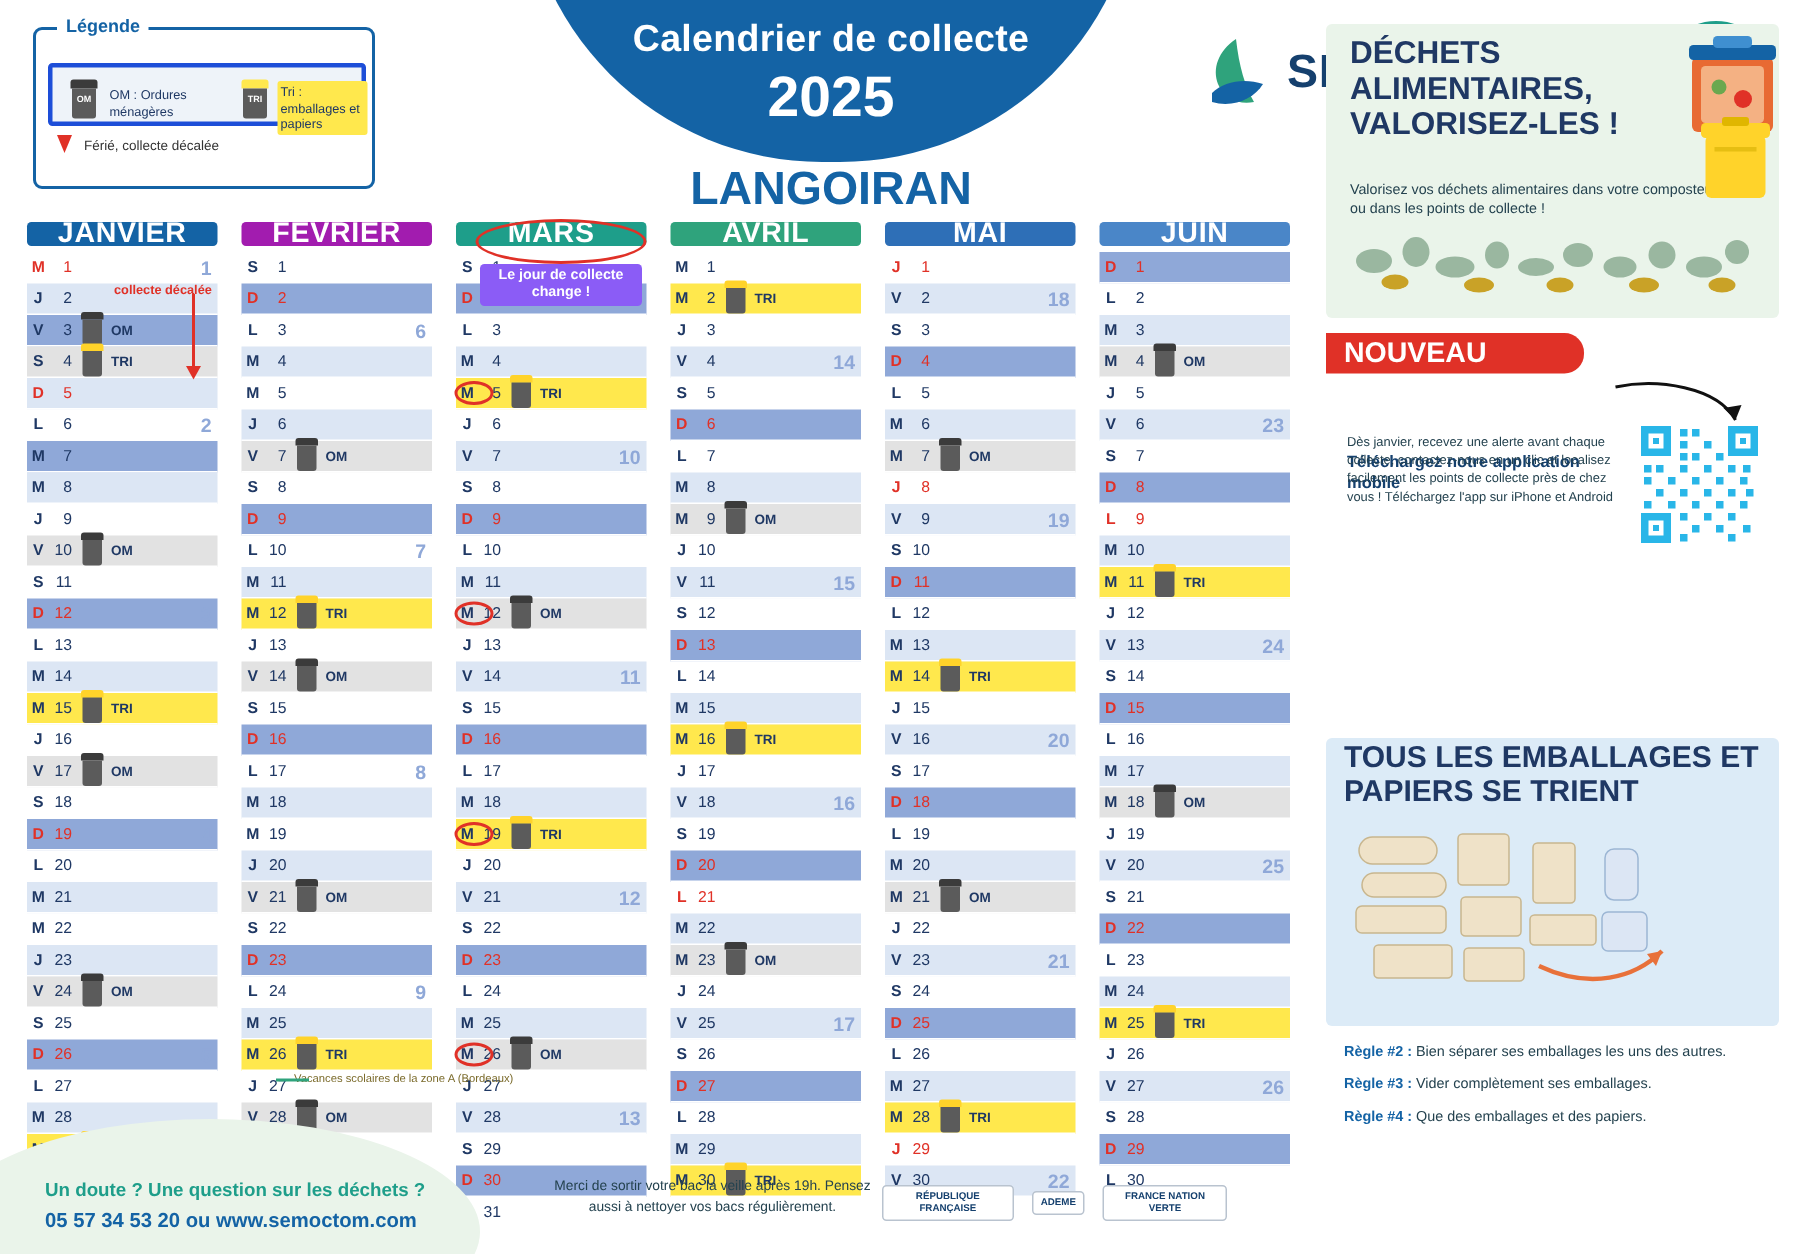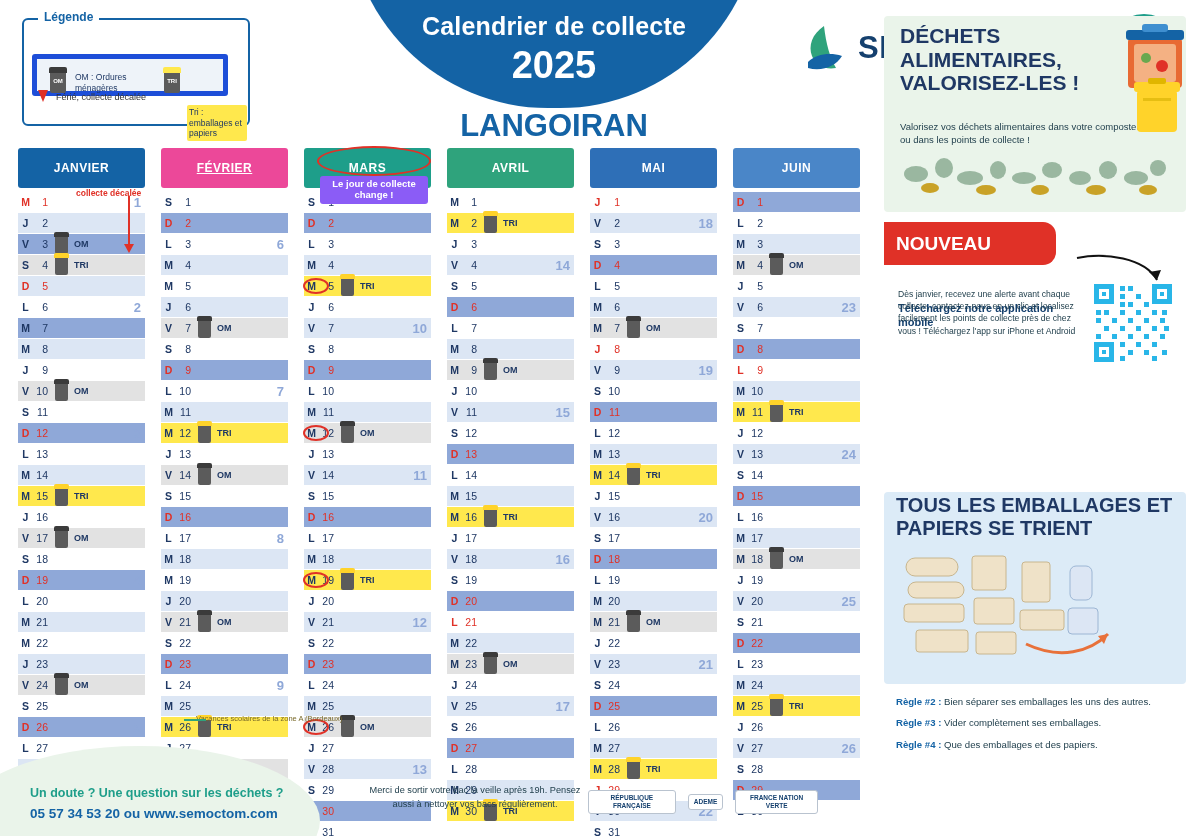--- a/index.html
+++ b/index.html
@@ -47,36 +47,36 @@
 
   
   .legend{
     position:absolute; left:22px; top:18px; width:228px; height:108px;
     border:2px solid #1463a5; border-radius:6px; background:#fff;
   }
   .legend-title{
     position:absolute; left:14px; top:-10px; background:#fff; padding:0 6px;
     font-size:12px; font-weight:bold; color:#1463a5;
   }
-  .legend-row{ position:absolute; left:8px; top:34px; width:196px; height:42px;
-    background:#eef3f9; border:5px solid #1d4ed8; border-radius:3px;}
+  .legend-row{ position:absolute; left:8px; top:22px; width:212px; height:42px;
+    background:#eef3f9; border:3px solid #1d4ed8; border-radius:3px;}
   .lg-chip{ position:absolute; font-size:8.5px; line-height:1.25; }
   .bin{ position:absolute; width:18px; height:26px; }
   .bin .lid{ position:absolute; left:0; top:0; width:18px; height:6px; border-radius:2px 2px 0 0; }
   .bin .body{ position:absolute; left:1px; top:6px; width:16px; height:20px; background:#5b5b5b; border-radius:0 0 2px 2px;}
   .bin .tag{ position:absolute; left:2px; top:11px; width:14px; text-align:center; font-size:6px; color:#fff; font-weight:bold;}
   .legend-ferie{ position:absolute; left:32px; top:72px; font-size:9px; color:#333; }
   .red-arrow{ position:absolute; left:14px; top:70px; width:0; height:0;
     border-left:5px solid transparent; border-right:5px solid transparent; border-top:12px solid #e03127;}
 
   
   .months{ position:absolute; left:18px; top:148px; width:850px; }
   .month{ position:absolute; width:127px; }
   .m-head{
-    height:40px; background:#1463a5; color:#fff; font-weight:bold; font-size:12px;
+    height:16px; background:#1463a5; color:#fff; font-weight:bold; font-size:19px;
     display:flex; align-items:center; justify-content:center; border-radius:3px;
     letter-spacing:.5px;
   }
   .m-head.green{ background:#2fa37c; }
   .m-head.teal{ background:#1e9e8a; }
   .m-head.blue2{ background:#2e6fb7; }
   .m-head.ltblue{ background:#4a86c8; }
   .days{ margin-top:4px; }
   .day{
     position:relative; height:21px; display:flex; align-items:center;
@@ -125,21 +125,21 @@
     position:absolute; left:884px; top:16px; width:302px; height:196px;
     background:#eaf4ea; border-radius:4px;
   }
   .pg-title{ position:absolute; left:900px; top:24px; width:230px; font-size:21px;
     font-weight:bold; color:#1f3864; line-height:1.12;}
   .pg-sub{ position:absolute; left:900px; top:120px; width:250px; font-size:9.5px; color:#24424f; line-height:1.4;}
   .food-icons{ position:absolute; left:900px; top:148px; width:270px; height:50px; }
   .compost-box{ position:absolute; right:14px; top:22px; width:62px; height:72px;}
 
   .nouveau-tag{
-    position:absolute; left:884px; top:222px; width:172px; height:43px;
+    position:absolute; left:884px; top:222px; width:172px; height:27px;
     background:#e03127; color:#fff; font-weight:bold; font-size:19px;
     display:flex; align-items:center; padding-left:12px; border-radius:0 13px 13px 0;
   }
   .nv-title{ position:absolute; left:898px; top:256px; width:180px; font-size:11px; font-weight:bold; color:#15406e; line-height:1.25;margin-top:46px;}
   .nv-body{ position:absolute; left:898px; top:288px; width:182px; font-size:8.6px; color:#24424f; line-height:1.42;}
   .qr{ position:absolute; left:1092px; top:282px; width:82px; height:82px; }
   .nv-arrow{ position:absolute; left:1075px; top:252px; width:90px; height:34px;}
 
   .panel-blue{
     position:absolute; left:884px; top:492px; width:302px; height:192px;
@@ -197,21 +197,21 @@
       <div class="lid" style="background:#3b3b3b;"></div>
       <div class="body"></div>
       <div class="tag">OM</div>
     </div>
     <div class="lg-chip" style="left:38px; top:13px; width:80px;">OM : Ordures ménagères</div>
     <div class="bin" style="left:126px; top:8px;">
       <div class="lid" style="background:#ffe84d;"></div>
       <div class="body"></div>
       <div class="tag">TRI</div>
     </div>
-    <div class="lg-chip" style="left:150px; top:9px; width:60px; background:#ffe84d; padding:2px; border-radius:2px;margin-top:37px;">Tri : emballages et papiers</div>
+    <div class="lg-chip" style="left:150px; top:9px; width:60px; background:#ffe84d; padding:2px; border-radius:2px;">Tri : emballages et papiers</div>
   </div>
   <div class="red-arrow"></div>
   <div class="legend-ferie">Férié, collecte décalée</div>
 </div>
 
 <div class="months" id="months">
     <div class="month" style="left: 0px; top: 0px;">
       <div class="m-head " style="background: rgb(20, 99, 165);">JANVIER</div>
       <div class="days">
         <div class="day bg-white ferie">
@@ -379,21 +379,21 @@
           <span class="d-n">31</span>
           <span class="d-bin">
             <span class="lid" style="background:#3b3b3b"></span>
             <span class="body"></span>
           </span>
           <span class="d-lab">OM</span>
         </div>
       </div>
     </div>
     <div class="month" style="left: 143px; top: 0px;">
-      <div class="m-head green" style="background: #ec4899; text-decoration: underline;">FÉVRIER</div>
+      <div class="m-head green" style="background: #a21caf;">FÉVRIER</div>
       <div class="days">
         <div class="day bg-white">
           <span class="d-l">S</span>
           <span class="d-n">1</span>
         </div>
         <div class="day bg-blue sun">
           <span class="d-l">D</span>
           <span class="d-n">2</span>
         </div>
         <div class="day bg-white">

